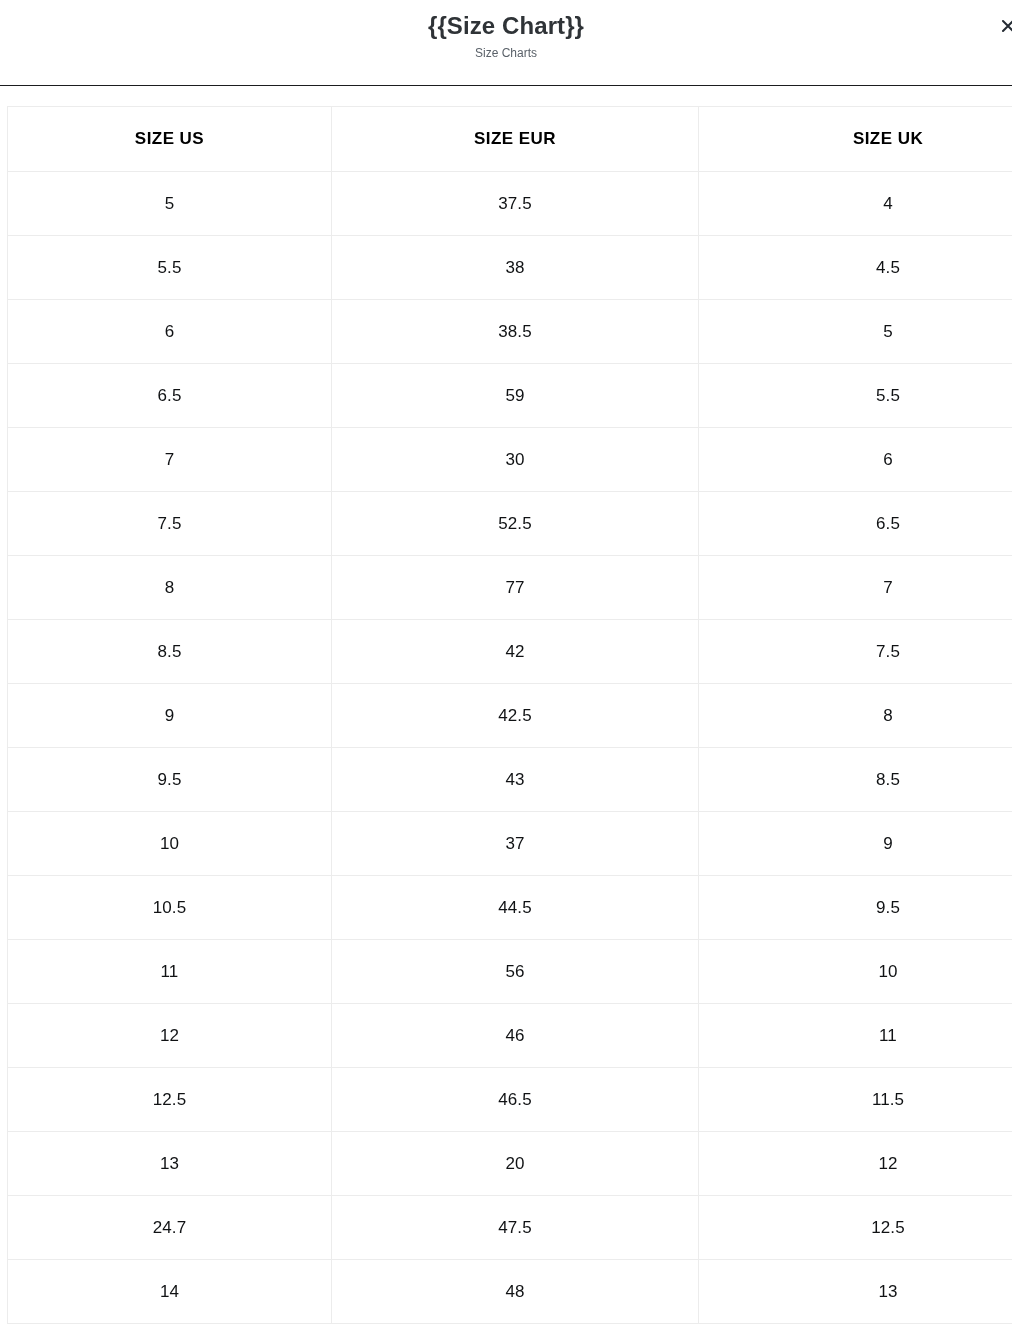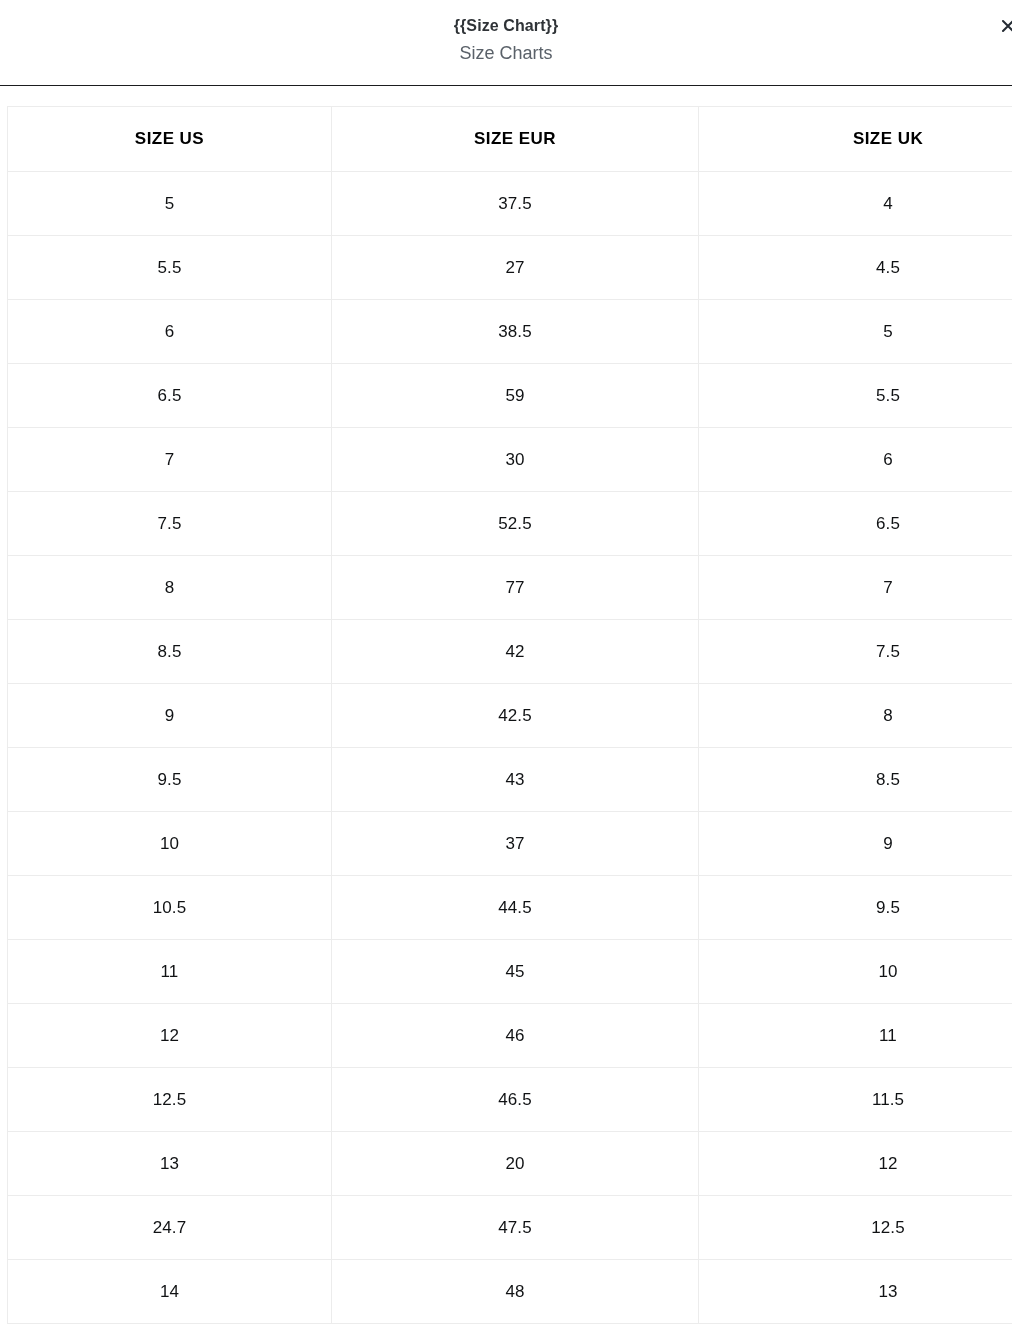--- a/index.html
+++ b/index.html
@@ -28,31 +28,31 @@
     background: #ffffff;
     border-bottom: 1.5px solid #1b1d1f;
     display: flex;
     flex-direction: column;
     align-items: center;
     justify-content: flex-start;
     padding-top: 13px;
   }
 
   .modal-title {
-    font-size: 16px;
+    font-size: 24px;
     font-weight: 600;
     color: #2f3337;
     letter-spacing: 0.1px;
     line-height: 26px;
     text-align: center;
   }
 
   .modal-subtitle {
     margin-top: 5px;
-    font-size: 18px;
+    font-size: 12px;
     font-weight: 400;
     color: #5a6169;
     line-height: 18px;
     text-align: center;
   }
 
   
   .close-button {
     position: absolute;
     top: 12px;
@@ -146,21 +146,21 @@
         </tr>
       </thead>
       <tbody id="table-body">
           <tr>
             <td>5</td>
             <td>37.5</td>
             <td>4</td>
           </tr>
           <tr>
             <td>5.5</td>
-            <td>27</td>
+            <td>38</td>
             <td>4.5</td>
           </tr>
           <tr>
             <td>6</td>
             <td>38.5</td>
             <td>5</td>
           </tr>
           <tr>
             <td>6.5</td>
             <td>59</td>
@@ -201,21 +201,21 @@
             <td>37</td>
             <td>9</td>
           </tr>
           <tr>
             <td>10.5</td>
             <td>44.5</td>
             <td>9.5</td>
           </tr>
           <tr>
             <td>11</td>
-            <td>45</td>
+            <td>56</td>
             <td>10</td>
           </tr>
           <tr>
             <td>12</td>
             <td>46</td>
             <td>11</td>
           </tr>
           <tr>
             <td>12.5</td>
             <td>46.5</td>

